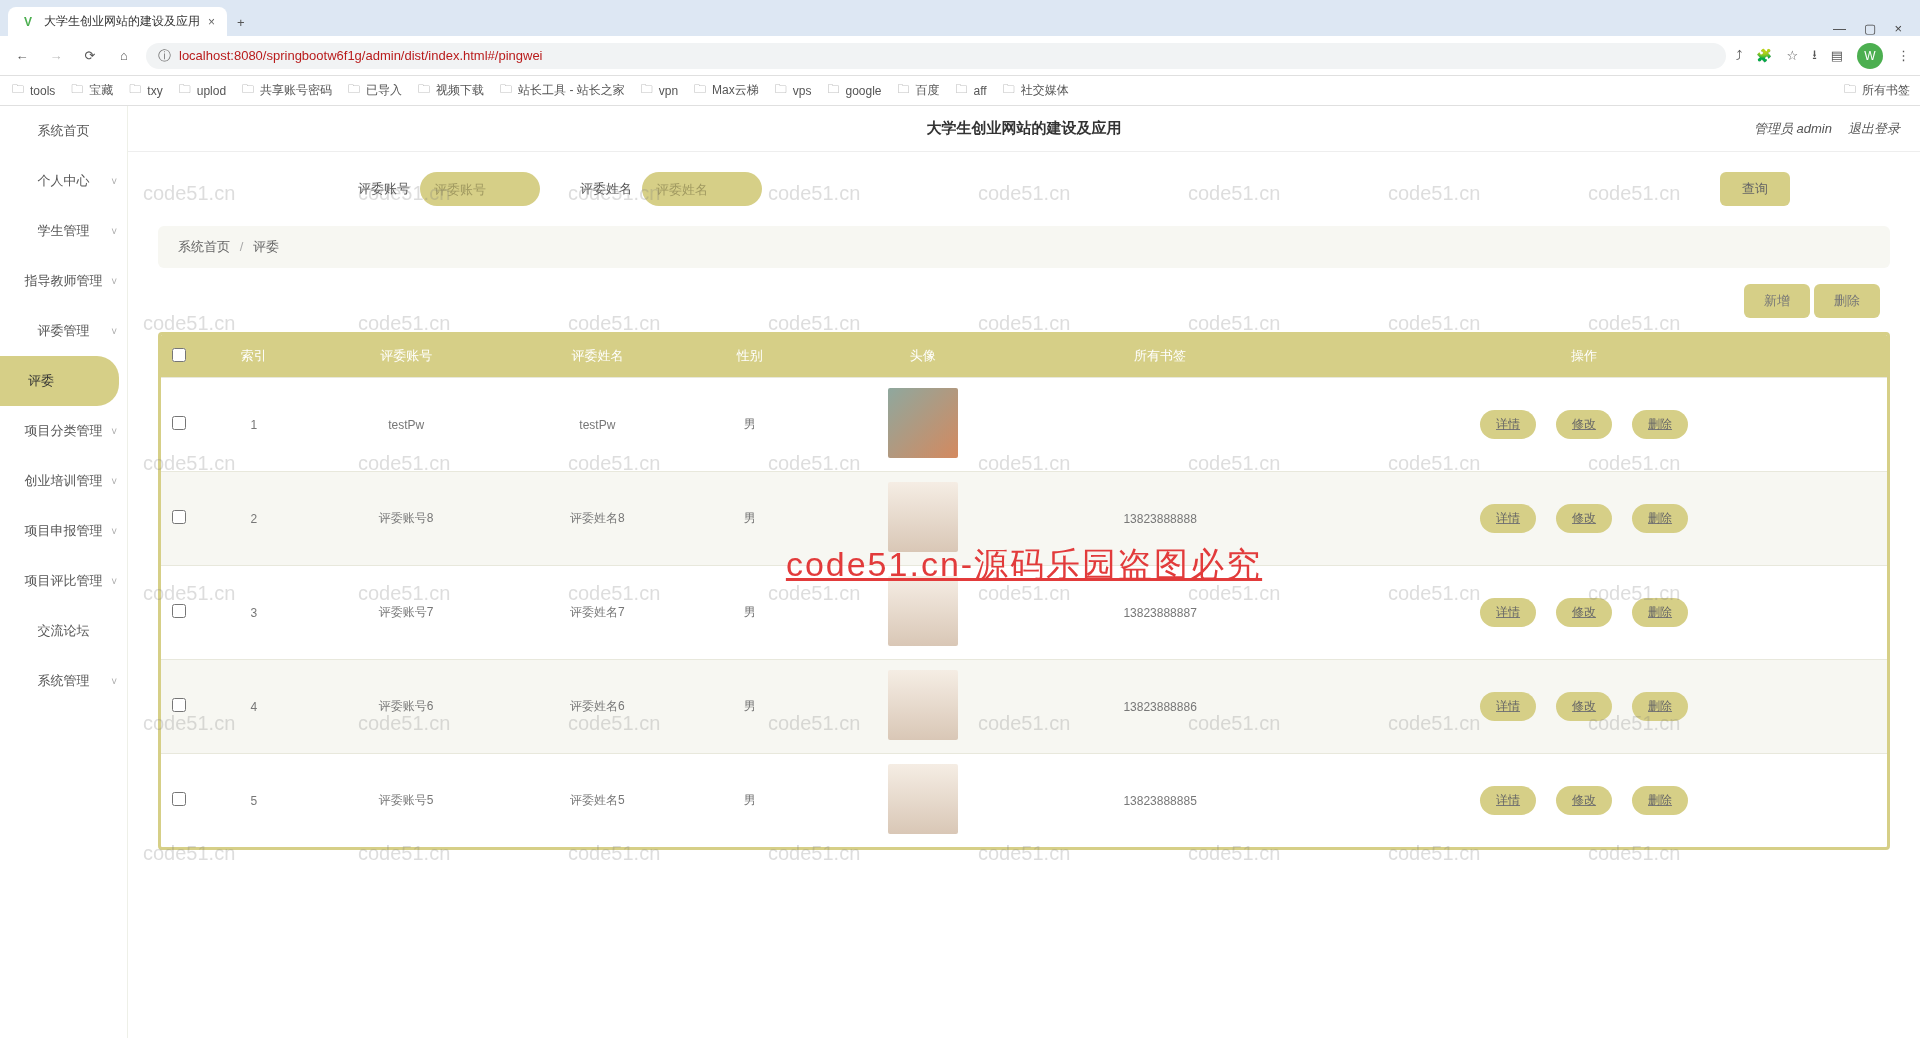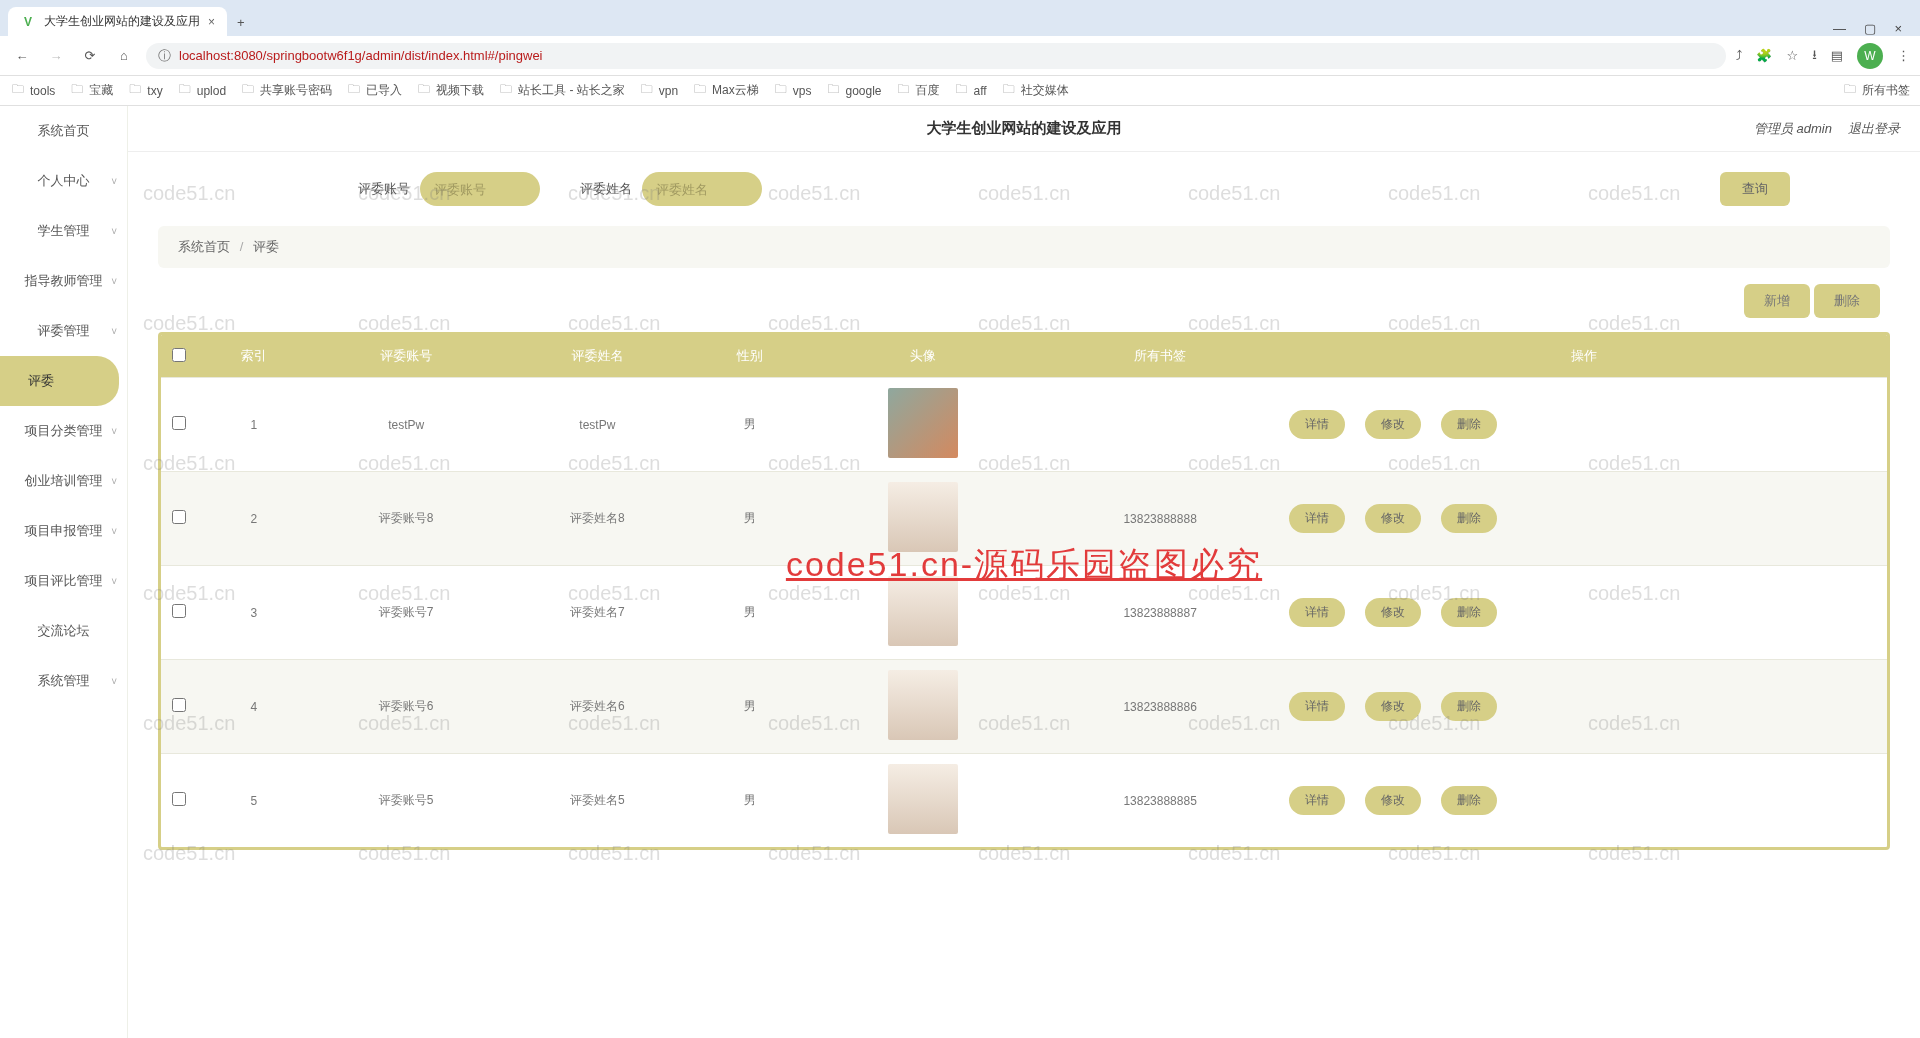--- a/index.html
+++ b/index.html
@@ -60,21 +60,21 @@
 
 .table-wrap { border: 3px solid #d6cf87; border-radius: 4px; overflow: hidden; }
 table { width: 100%; border-collapse: collapse; }
 thead { background: #d6cf87; }
 th { padding: 12px 8px; font-size: 13px; color: #fff; font-weight: normal; text-align: center; }
 td { padding: 10px 8px; text-align: center; font-size: 12px; color: #777; border-top: 1px solid #e8e8dc; vertical-align: middle; }
 tbody tr:nth-child(even) { background: #f7f7f2; }
 .chk { width: 14px; height: 14px; }
 .avatar-cell { width: 70px; height: 70px; object-fit: cover; display: inline-block; background: linear-gradient(135deg,#8fa89e,#d4895f); border-radius: 2px; }
 .avatar-cell.person { background: linear-gradient(180deg,#f5ede4,#d9c7b6); }
-.row-actions { display: flex; gap: 20px; justify-content: flex-start; }
+.row-actions { display: flex; gap: 20px; justify-content: center; text-decoration: underline; }
 .row-btn { padding: 6px 16px; background: #d6cf87; border: none; border-radius: 16px; color: #666; font-size: 12px; cursor: pointer; }
 
 .watermark { position: absolute; font-size: 20px; color: rgba(120,120,120,0.25); pointer-events: none; user-select: none; }
 .wm-big { position: absolute; left: 50%; top: 390px; transform: translateX(-50%); font-size: 34px; color: #e23b3b; font-weight: 500; pointer-events: none; letter-spacing: 2px; z-index: 50; text-decoration: underline; }
 </style>
 </head>
 <body>
 
 <div class="browser-chrome">
   <div class="tab-bar">

